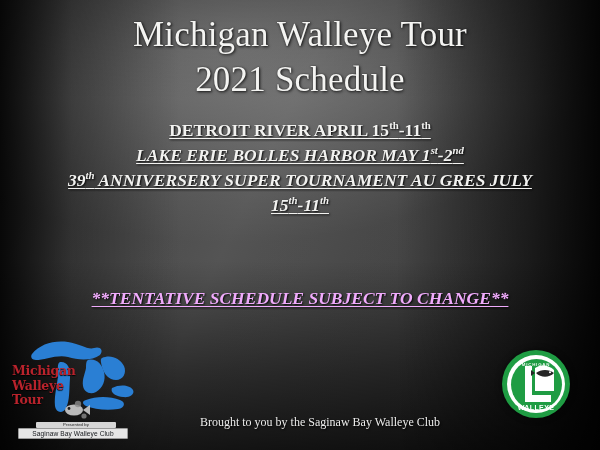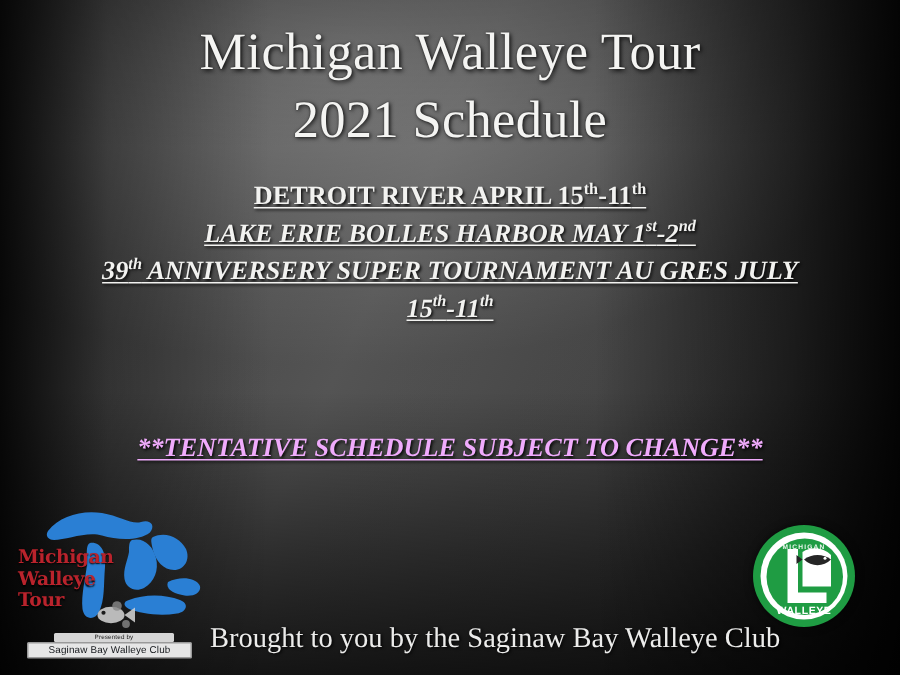--- a/index.html
+++ b/index.html
@@ -97,21 +97,21 @@
     white-space: nowrap;
   }
 
   
   .credit {
     position: absolute;
     top: 415px;
     left: 140px;
     width: 360px;
     text-align: center;
-    font-size: 19px;
+    font-size: 12px;
     color: #ececeb;
     text-shadow: 1px 1px 2px rgba(0,0,0,0.9);
     white-space: nowrap;
   }
 
   
   .mwt-logo {
     position: absolute;
     left: 8px;
     top: 338px;

